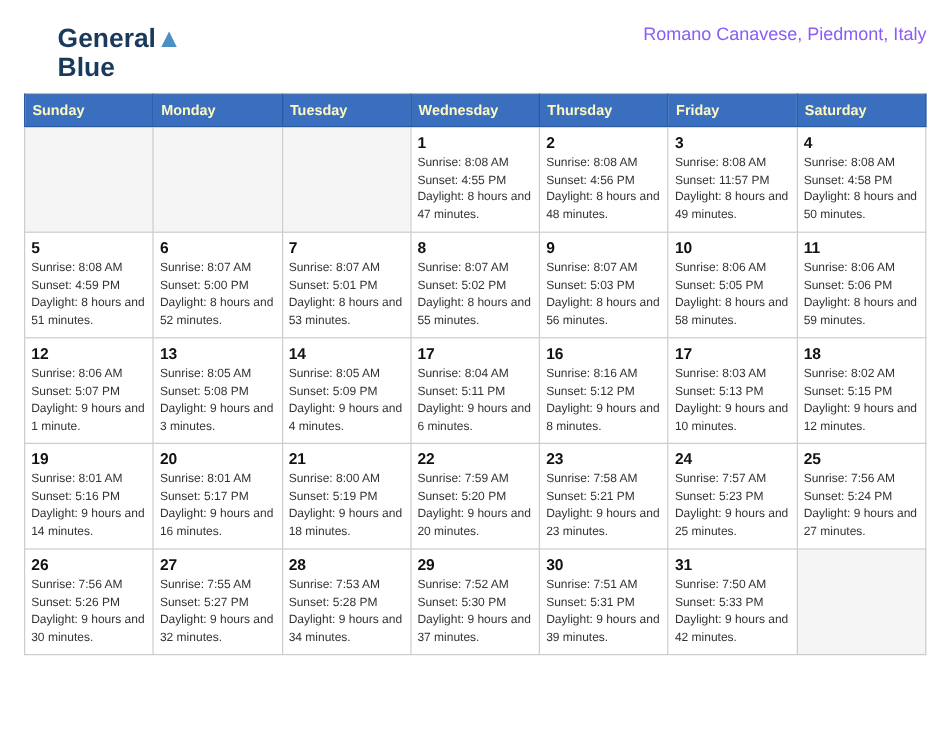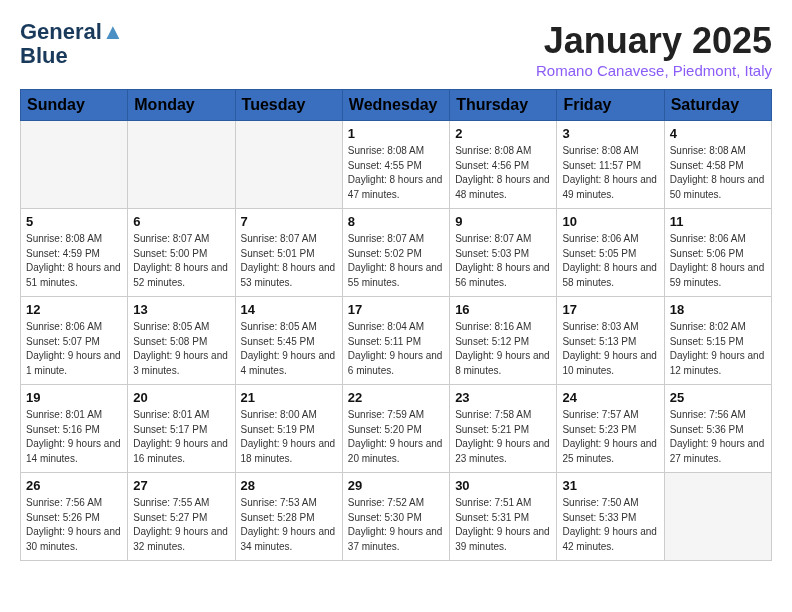--- a/index.html
+++ b/index.html
@@ -18,20 +18,21 @@
     }
     .logo {
       display: flex;
       align-items: center;
     }
     .logo-text {
       font-size: 22px;
       font-weight: bold;
       color: #1a3a5c;
       line-height: 1.1;
+      margin-left: 28px;
     }
     .logo-text span {
       color: #4a90c4;
     }
     .title-block {
       text-align: right;
     }
     .month-title {
       font-size: 36px;
       font-weight: bold;
@@ -41,24 +42,24 @@
       font-size: 15px;
       color: #8b5cf6;
     }
     .calendar {
       width: 100%;
       border-collapse: collapse;
       font-size: 11px;
     }
     .calendar th {
       background-color: #3a6fbf;
-      color: #000000;
+      color: #fef9c3;
       text-align: left;
       padding: 6px 6px;
-      font-size: 16px;
+      font-size: 12px;
       border: 1px solid #2a5a9f;
     }
     .calendar td {
       border: 1px solid #ccc;
       vertical-align: top;
       padding: 5px 5px;
       width: calc(100% / 7);
       height: 88px;
       background: #fff;
     }
@@ -84,21 +85,20 @@
   <div class="logo">
     <div>
       <div style="display:flex;align-items:center;">
         <div class="logo-text">
           General<span>▲</span><br>Blue
         </div>
       </div>
     </div>
   </div>
   <div class="title-block">
-    <div class="month-title">January 2025</div>
     <div class="location">Romano Canavese, Piedmont, Italy</div>
   </div>
 </div>
 
 <table class="calendar">
   <thead>
     <tr id="weekday-header">
         <th>Sunday</th>
         <th>Monday</th>
         <th>Tuesday</th>
@@ -191,21 +191,21 @@
         </td>
         <td>
           <div class="day-number">13</div>
           <div class="day-info">Sunrise: 8:05 AM
 Sunset: 5:08 PM
 Daylight: 9 hours and 3 minutes.</div>
         </td>
         <td>
           <div class="day-number">14</div>
           <div class="day-info">Sunrise: 8:05 AM
-Sunset: 5:45 PM
+Sunset: 5:09 PM
 Daylight: 9 hours and 4 minutes.</div>
         </td>
         <td>
           <div class="day-number">17</div>
           <div class="day-info">Sunrise: 8:04 AM
 Sunset: 5:11 PM
 Daylight: 9 hours and 6 minutes.</div>
         </td>
         <td>
           <div class="day-number">16</div>
@@ -259,21 +259,21 @@
         </td>
         <td>
           <div class="day-number">24</div>
           <div class="day-info">Sunrise: 7:57 AM
 Sunset: 5:23 PM
 Daylight: 9 hours and 25 minutes.</div>
         </td>
         <td>
           <div class="day-number">25</div>
           <div class="day-info">Sunrise: 7:56 AM
-Sunset: 5:36 PM
+Sunset: 5:24 PM
 Daylight: 9 hours and 27 minutes.</div>
         </td>
       </tr>
       <tr>
         <td>
           <div class="day-number">26</div>
           <div class="day-info">Sunrise: 7:56 AM
 Sunset: 5:26 PM
 Daylight: 9 hours and 30 minutes.</div>
         </td>

